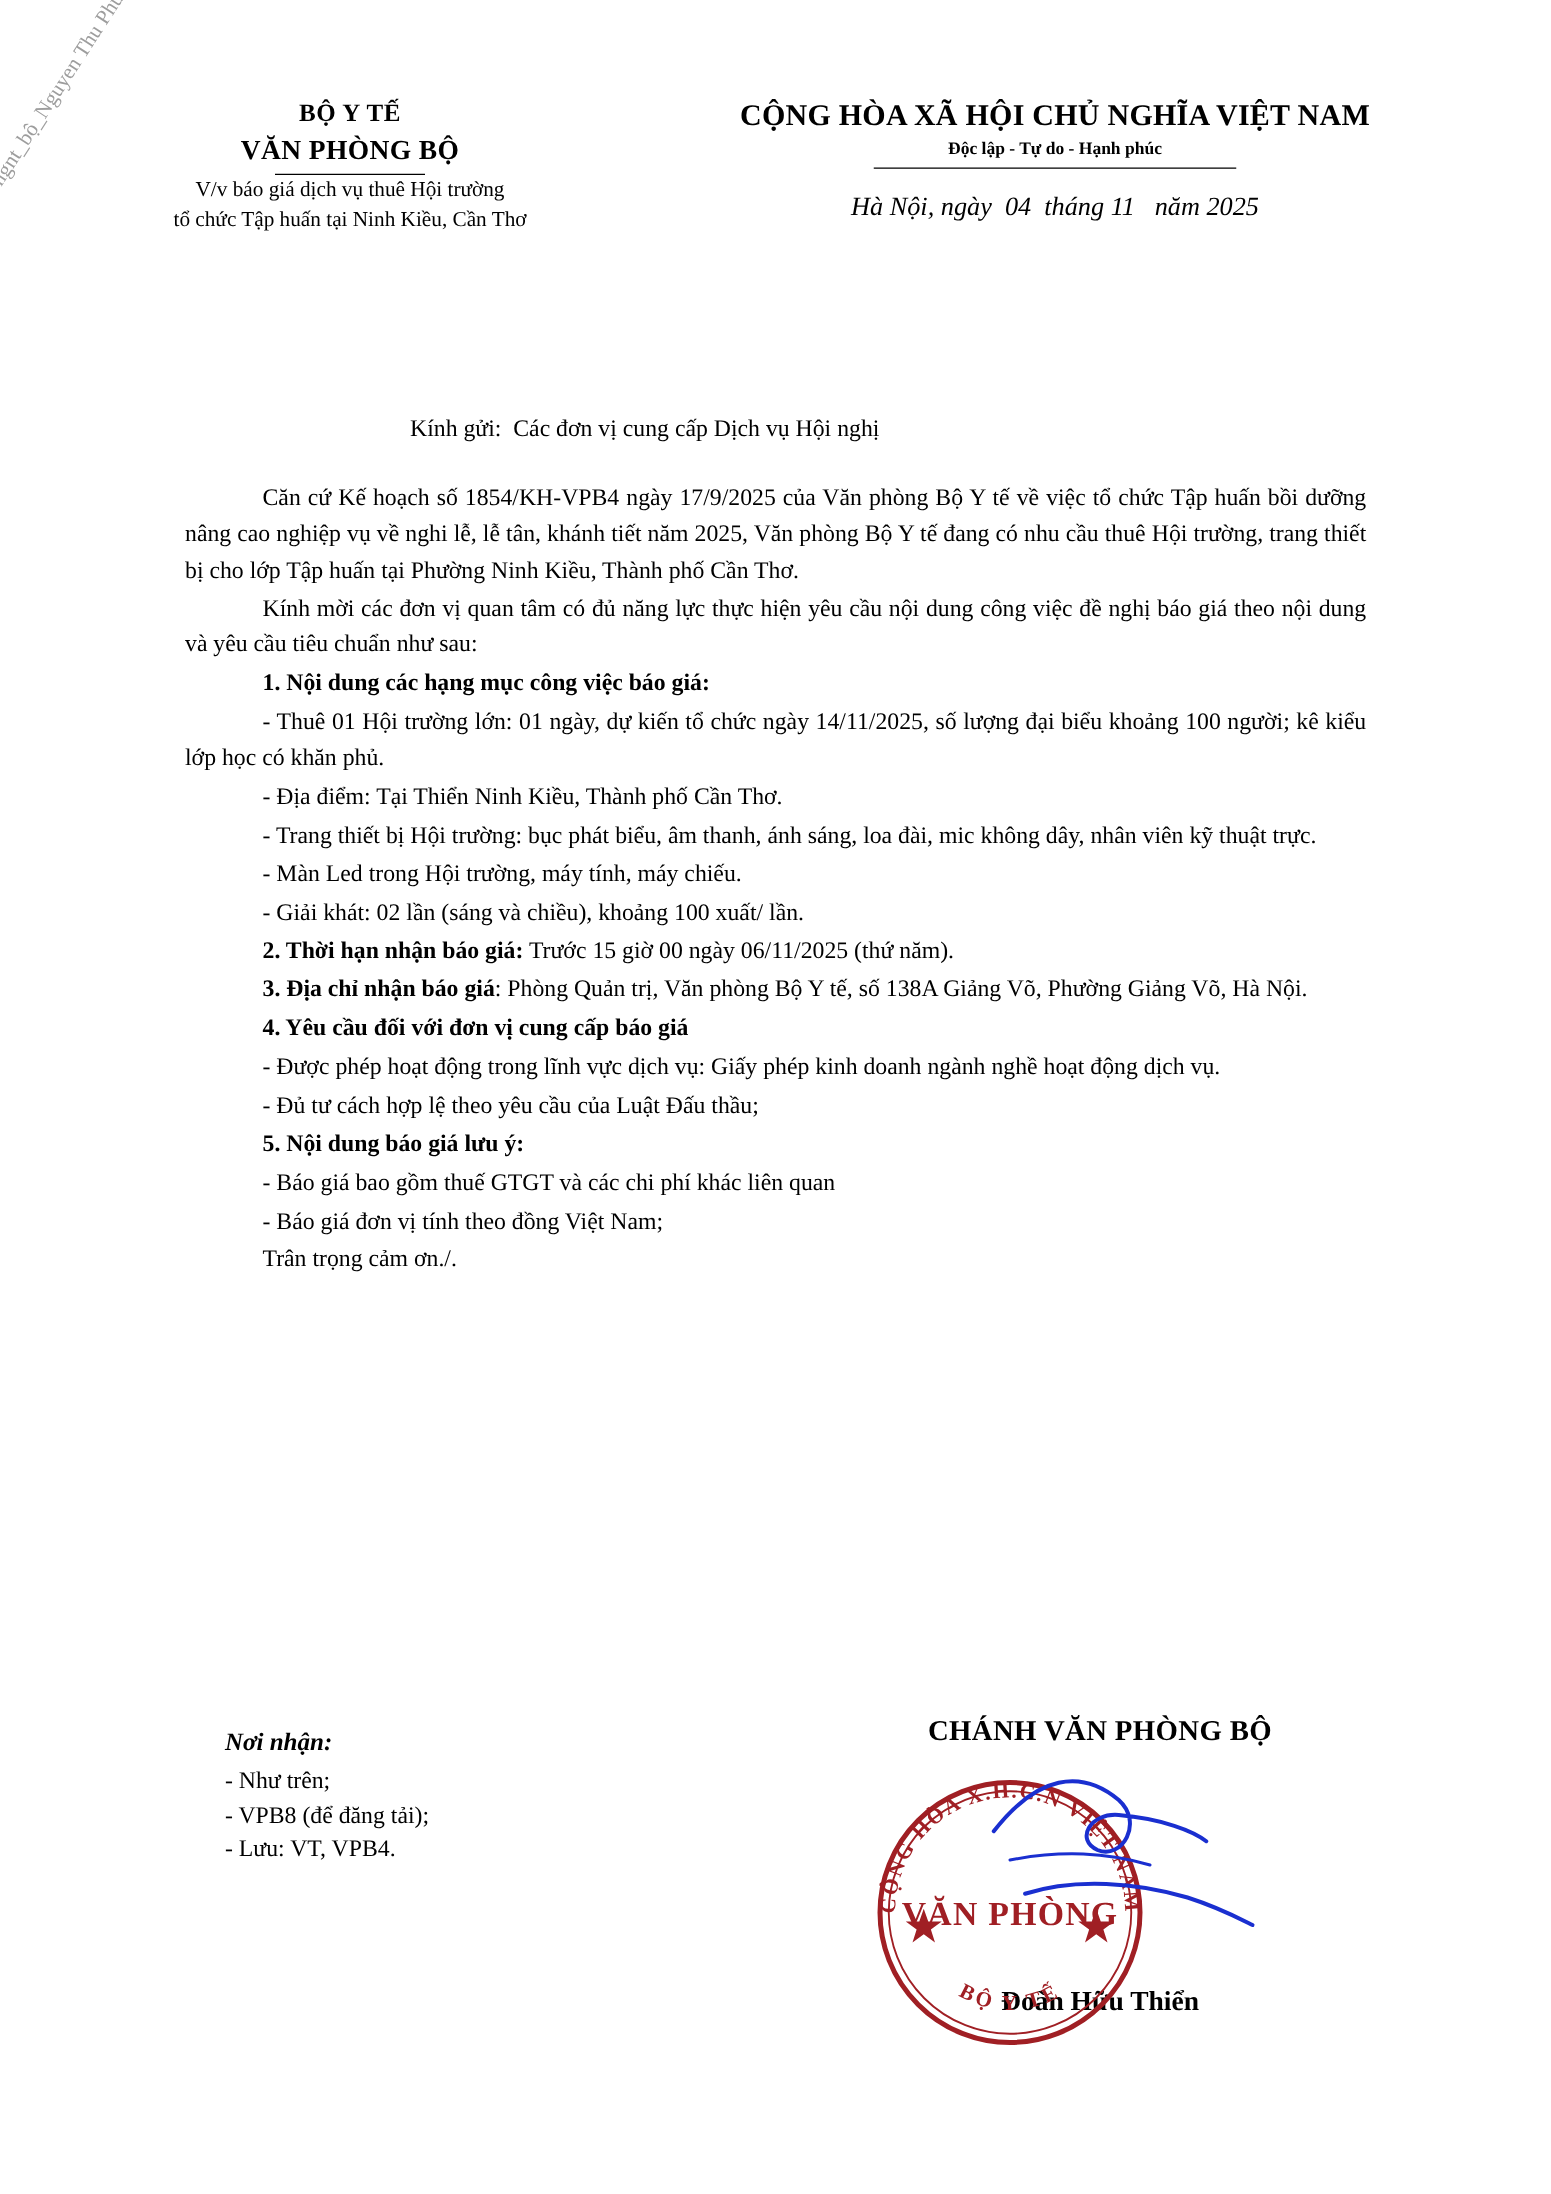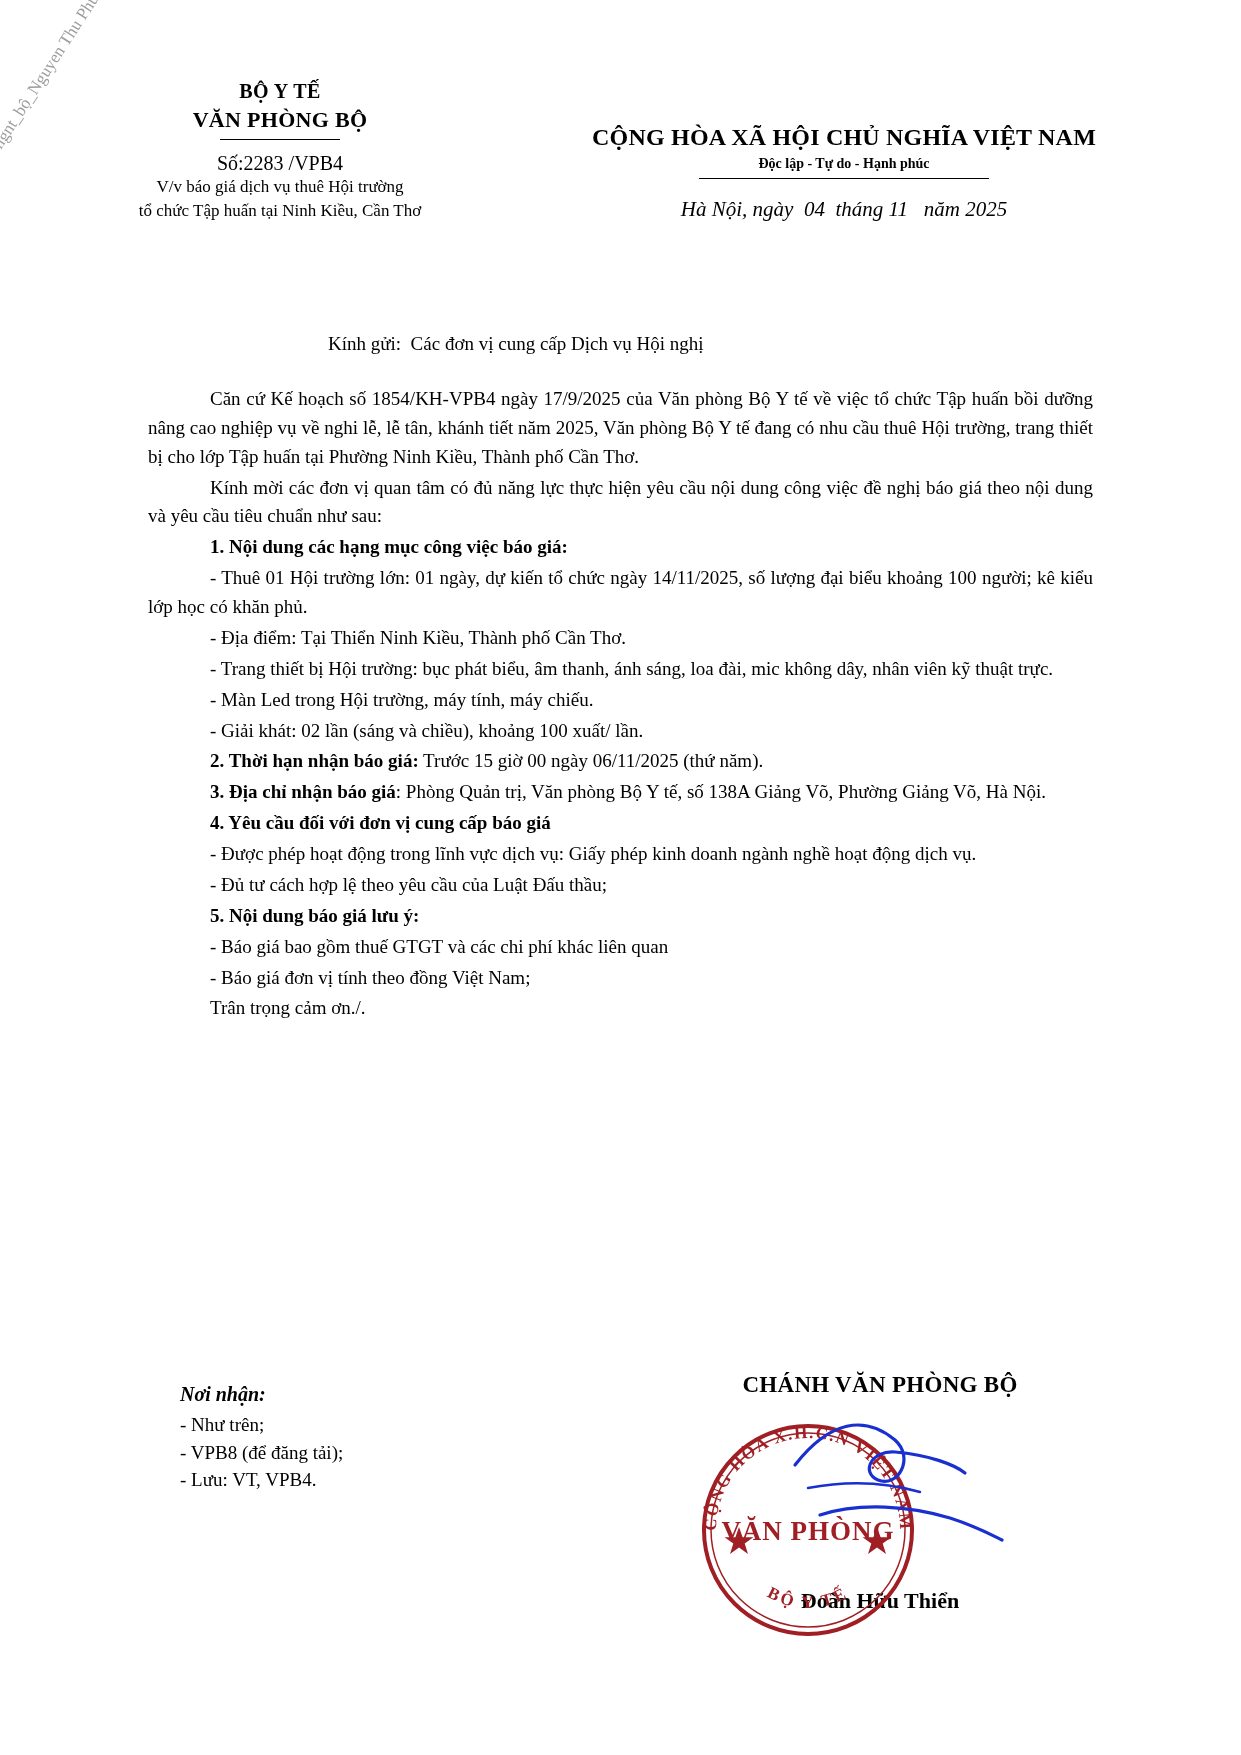--- a/index.html
+++ b/index.html
@@ -29,21 +29,20 @@
     width: 500px;
     text-align: center;
     padding-left: 60px;
     box-sizing: border-box;
   }
   .hdr-right {
     flex: 1;
     text-align: center;
     padding-right: 53px;
     box-sizing: border-box;
-    margin-top: 44px;
   }
   .org-1 {
     font-size: 20px;
     font-weight: bold;
     letter-spacing: 0.5px;
     line-height: 1.35;
   }
   .org-2 {
     font-size: 22px;
     font-weight: bold;
@@ -193,21 +192,20 @@
 
 <div class="page">
 
   <div class="watermark">phuongnt_bộ_Nguyen Thu Phuong_04/11/2025 15:42:12</div>
 
   <div class="header">
     <div class="hdr-left">
       <div class="org-1">BỘ Y TẾ</div>
       <div class="org-2">VĂN PHÒNG BỘ</div>
       <div class="rule rule-left"></div>
-      <div class="so-line">Số:2283 /VPB4</div>
       <div class="vv-line">V/v báo giá dịch vụ thuê Hội trường</div>
       <div class="vv-line">tổ chức Tập huấn tại Ninh Kiều, Cần Thơ</div>
     </div>
     <div class="hdr-right">
       <div class="nation-1">CỘNG HÒA XÃ HỘI CHỦ NGHĨA VIỆT NAM</div>
       <div class="nation-2">Độc lập - Tự do - Hạnh phúc</div>
       <div class="rule rule-right"></div>
       <div class="date-line">Hà Nội, ngày  04  tháng 11   năm 2025</div>
     </div>
   </div>

